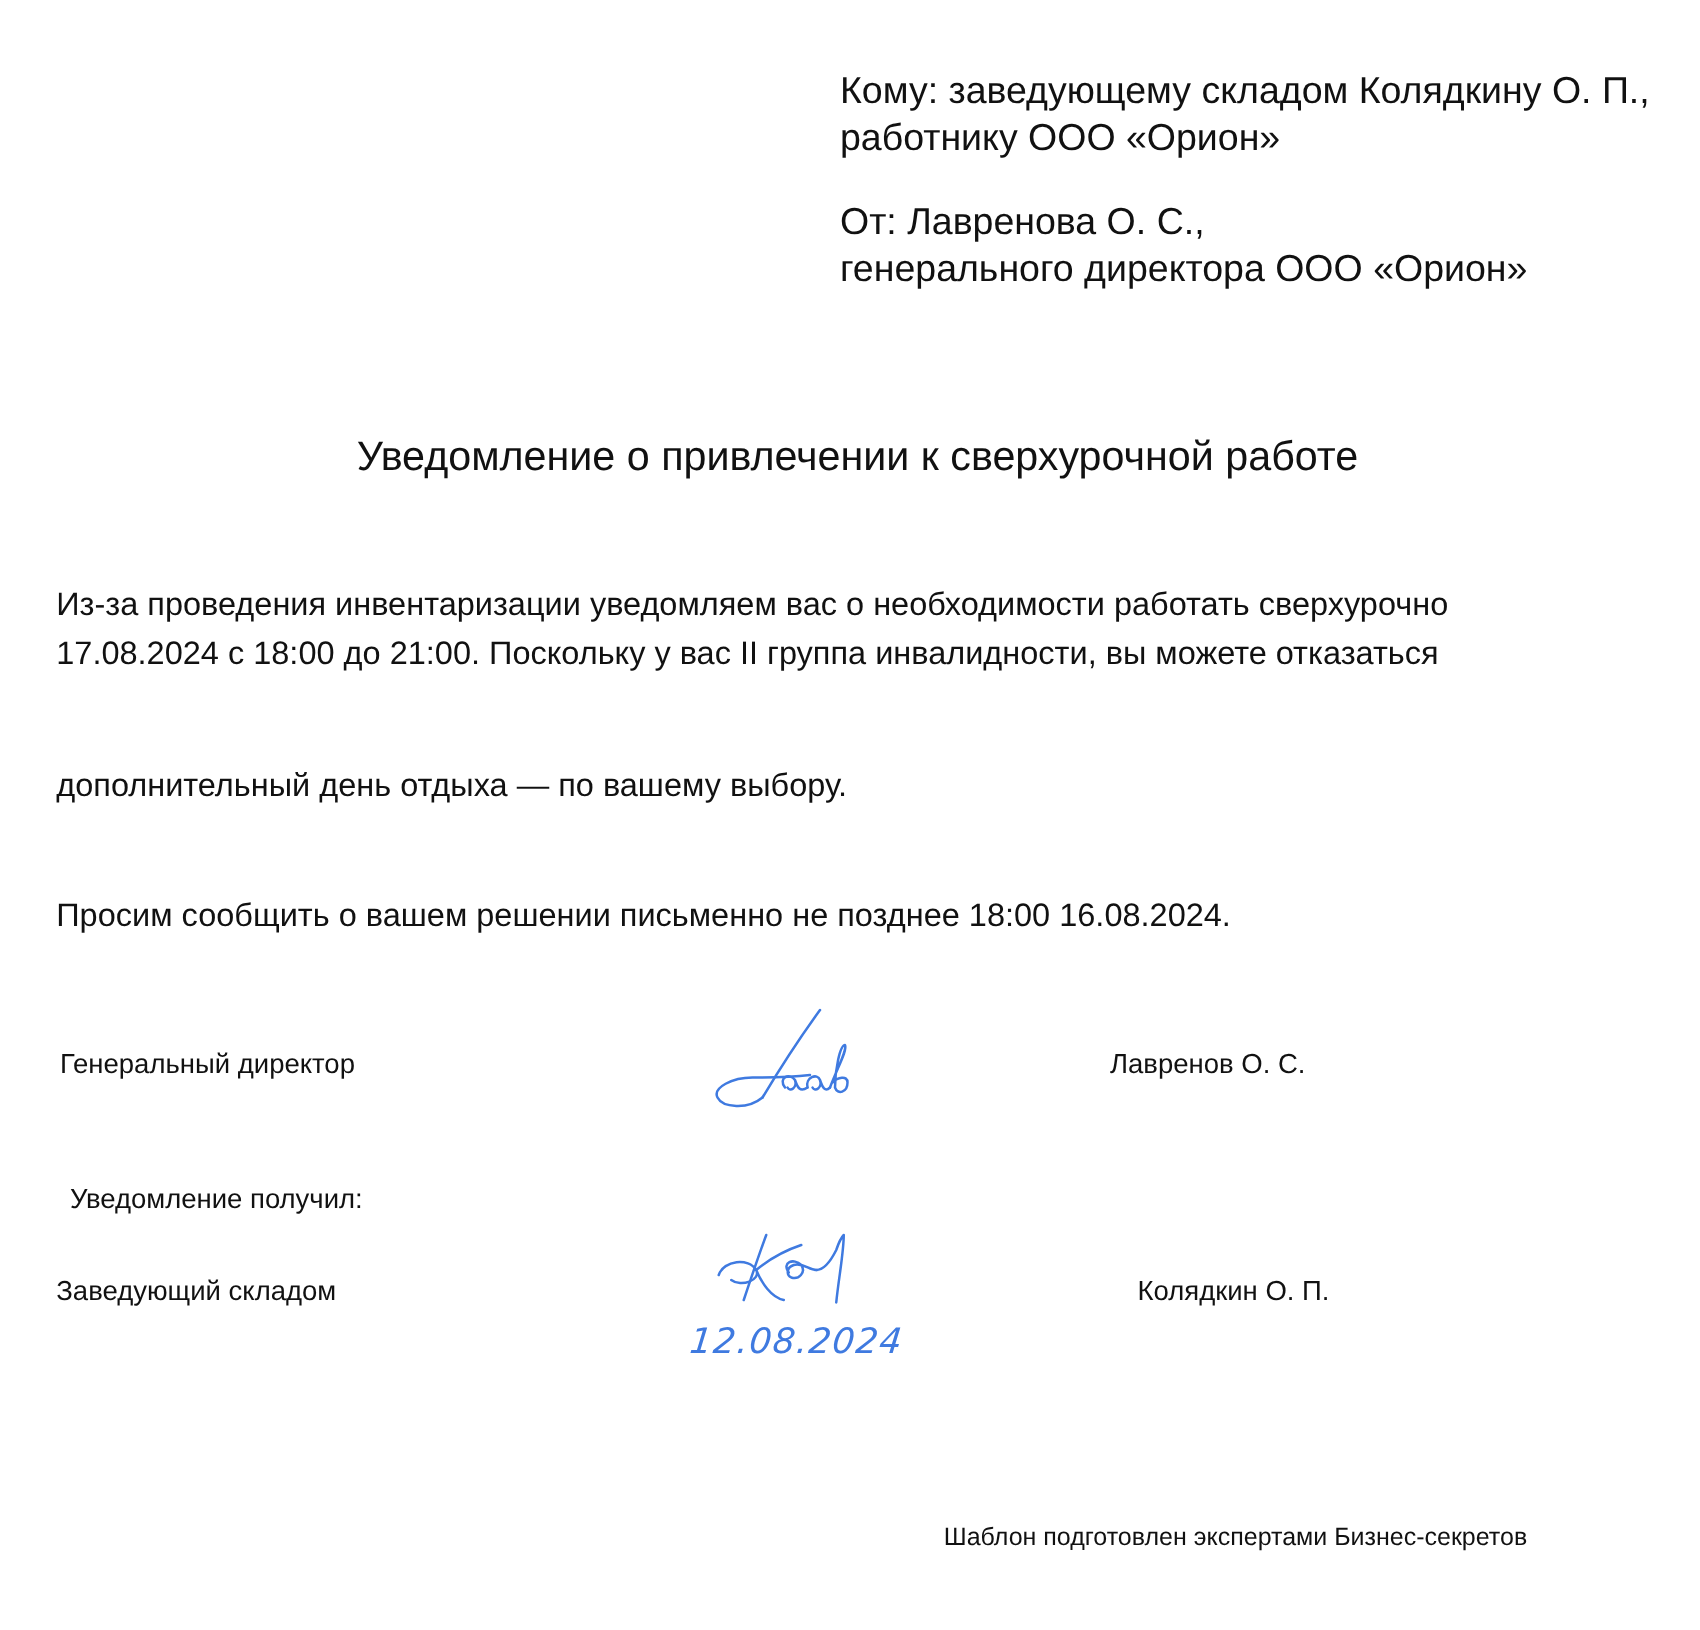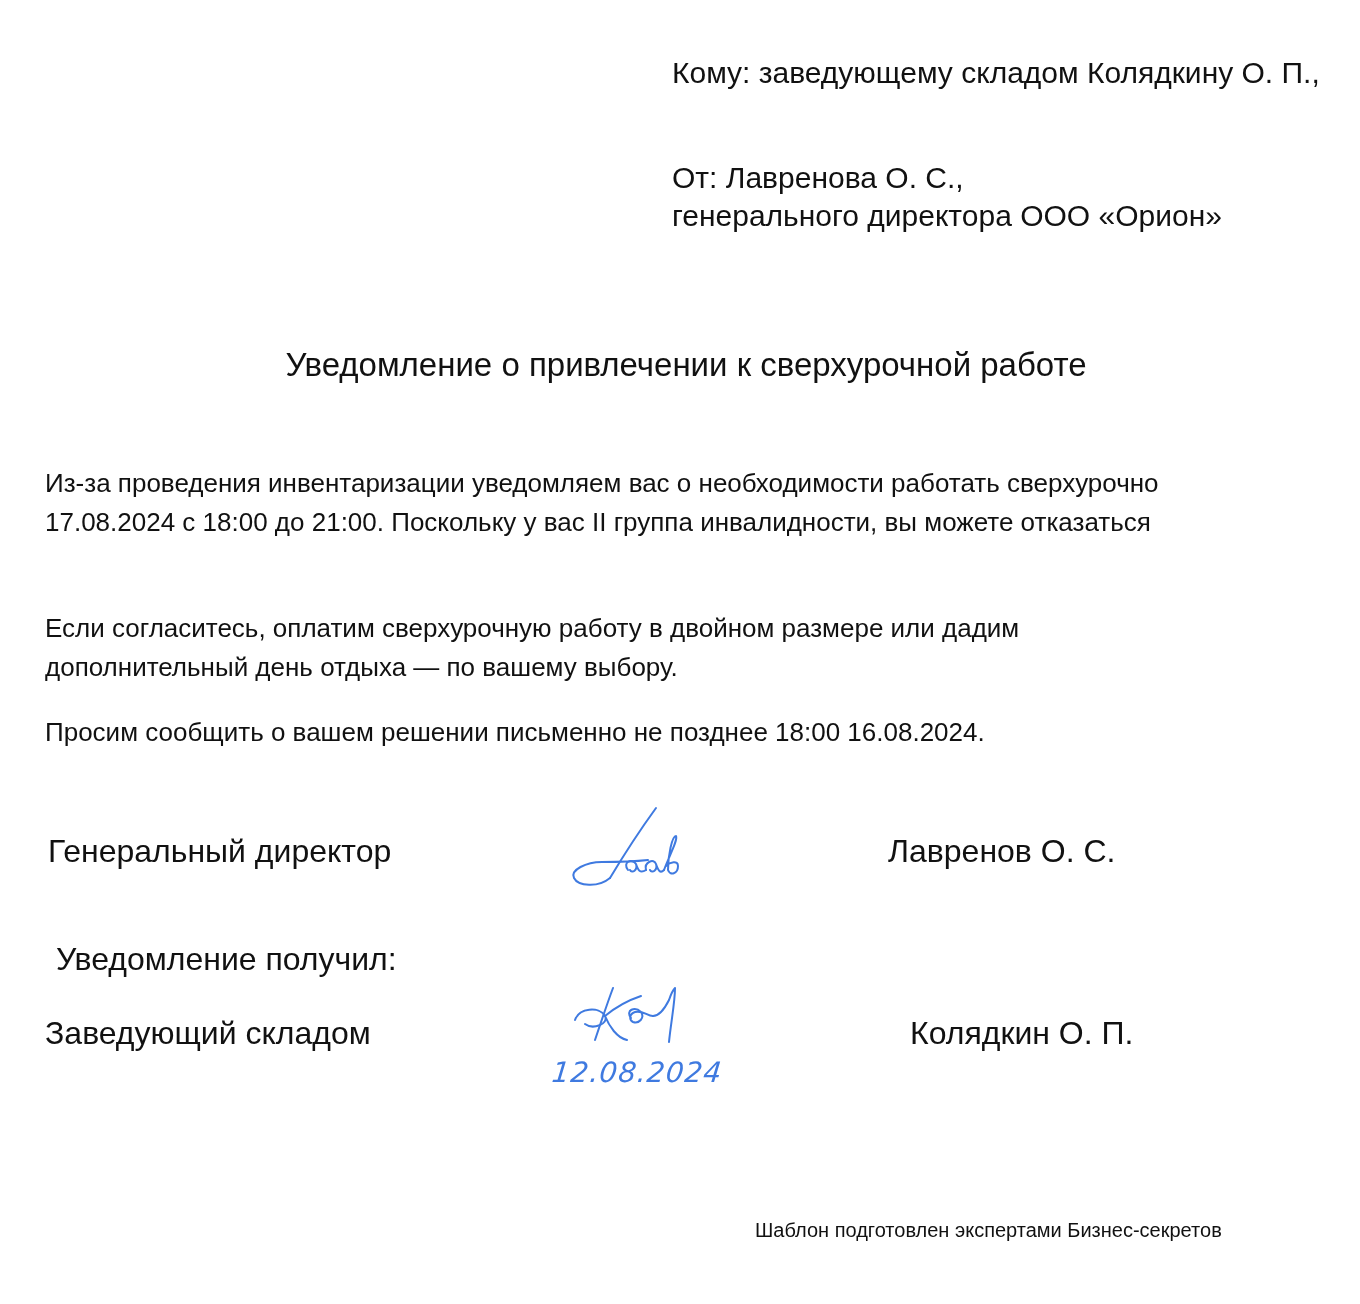--- a/index.html
+++ b/index.html
@@ -37,21 +37,21 @@
     .para {
       left: 45px;
       font-size: 26px;
       line-height: 39px;
     }
     .p1 { top: 464px; }
     .p2 { top: 609px; }
     .p3 { top: 713px; text-align: center; }
 
     .sig-text {
-      font-size: 32px;
+      font-size: 22px;
       line-height: 34px;
     }
     .pos-director { top: 834px; left: 48px; }
     .name-director { top: 834px; left: 888px; }
     .received { top: 942px; left: 45px; margin-left: 11px; }
     .pos-keeper { top: 1016px; left: 45px; }
     .name-keeper { top: 1016px; left: 891px; margin-left: 19px; }
 
     .signature { position: absolute; }
     .sig1 { left: 560px; top: 800px; width: 130px; height: 90px; }
@@ -75,34 +75,34 @@
       left: 755px;
       font-size: 20px;
       line-height: 28px;
     }
   </style>
 </head>
 <body>
 
 <div class="abs addr addr-to">
   <div>Кому: заведующему складом Колядкину О. П.,</div>
+  <div>работнику ООО «Орион»</div>
 </div>
 <div class="abs addr addr-from">
   <div>От: Лавренова О. С.,</div>
   <div>генерального директора ООО «Орион»</div>
 </div>
 
 <div class="abs title">Уведомление о привлечении к сверхурочной работе</div>
 
 <div class="abs para p1">
   <div>Из-за проведения инвентаризации уведомляем вас о необходимости работать сверхурочно</div>
   <div>17.08.2024 с 18:00 до 21:00. Поскольку у вас II группа инвалидности, вы можете отказаться</div>
 </div>
 <div class="abs para p2">
-  <div>Если согласитесь, оплатим сверхурочную работу в двойном размере или дадим</div>
   <div>дополнительный день отдыха — по вашему выбору.</div>
 </div>
 <div class="abs para p3">
   <div>Просим сообщить о вашем решении письменно не позднее 18:00 16.08.2024.</div>
 </div>
 
 <div class="abs sig-text pos-director">Генеральный директор</div>
 <svg class="signature sig1" viewBox="0 0 130 90" fill="none" stroke="#3f7ae0" stroke-width="2" stroke-linecap="round" stroke-linejoin="round">
   <path d="M96 8 C80 30, 62 58, 50 78"></path>
   <path d="M50 78 C38 88, 18 86, 14 78 C10 70, 26 62, 42 62 C60 62, 70 62, 88 60"></path>

